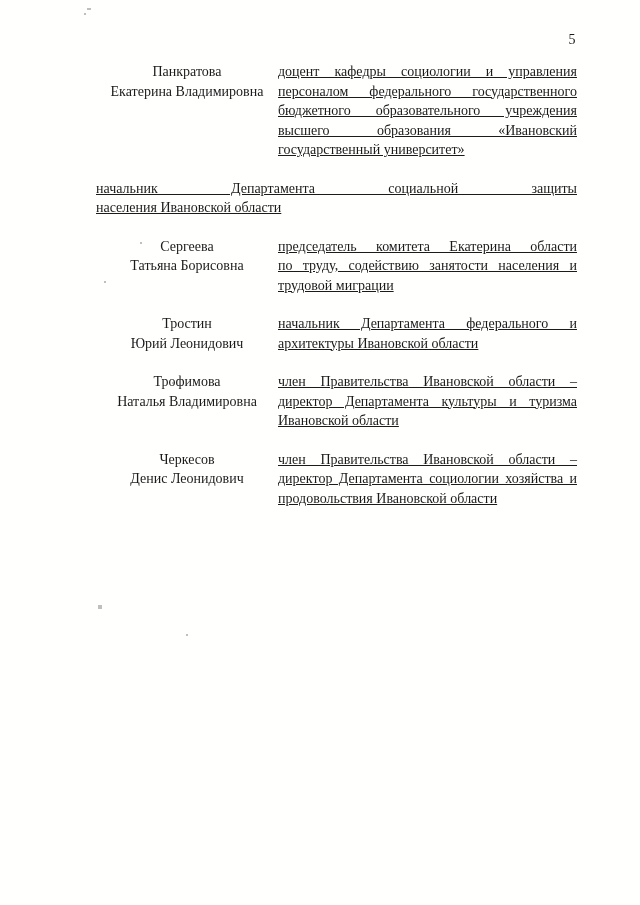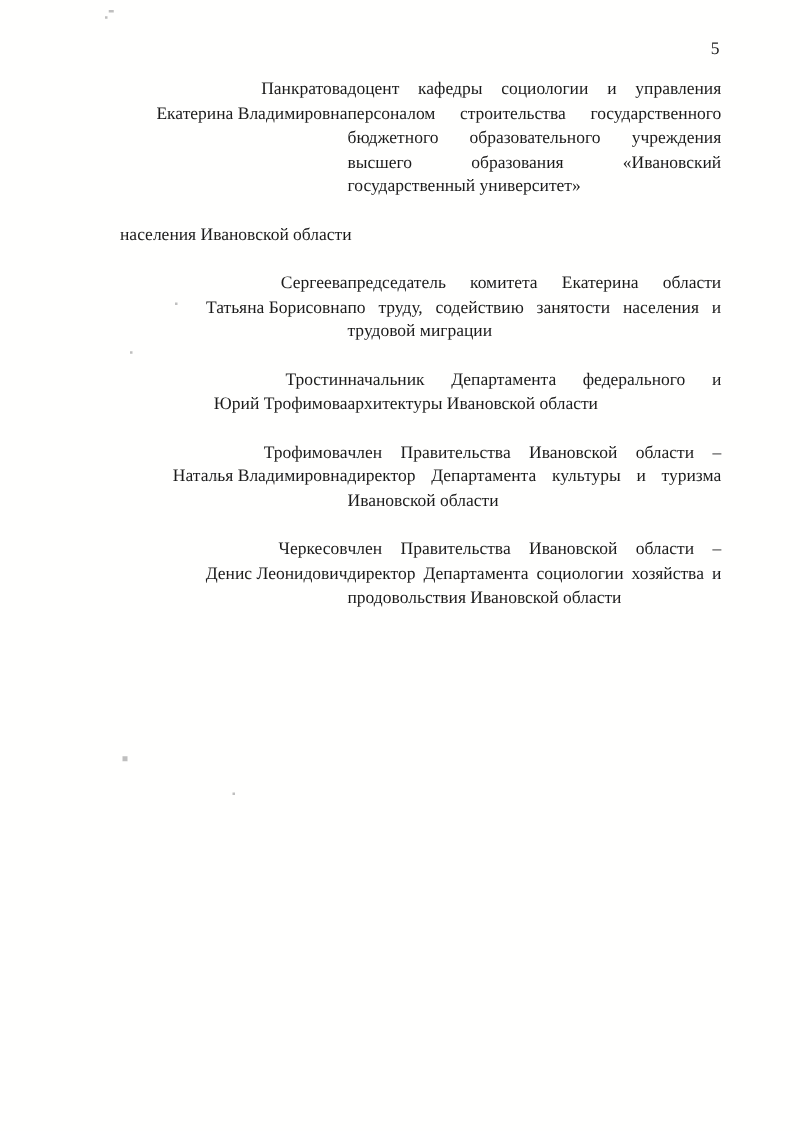--- a/index.html
+++ b/index.html
@@ -32,25 +32,26 @@
     right: 63px; 
   }
   .entry {
     display: flex;
     flex-direction: row;
     margin-bottom: 19px;
   }
   .name-col {
     width: 182px;
     flex: 0 0 182px;
-    text-align: right;
+    text-align: center;
   }
   .pos-col {
     flex: 1 1 auto;
     width: 299px;
+    text-decoration: underline;
   }
   .jline {
     text-align: justify;
     text-align-last: justify;
     text-justify: inter-word;
   }
   .jline.last {
     text-align-last: left;
   }
   .speck {
@@ -68,49 +69,50 @@
 
   <div class="content">
 
     <div class="entry">
       <div class="name-col">
         <div>Панкратова</div>
         <div>Екатерина Владимировна</div>
       </div>
       <div class="pos-col">
         <div class="jline">доцент кафедры социологии и управления</div>
-        <div class="jline">персоналом строительства государственного</div>
+        <div class="jline">персоналом федерального государственного</div>
         <div class="jline">бюджетного образовательного учреждения</div>
         <div class="jline">высшего образования «Ивановский</div>
         <div class="jline last">государственный университет»</div>
       </div>
     </div>
 
     <div class="entry">
       <div class="pos-col">
+        <div class="jline">начальник Департамента социальной защиты</div>
         <div class="jline last">населения Ивановской области</div>
       </div>
     </div>
 
     <div class="entry">
       <div class="name-col">
         <div>Сергеева</div>
         <div>Татьяна Борисовна</div>
       </div>
       <div class="pos-col">
         <div class="jline">председатель комитета Екатерина области</div>
         <div class="jline">по труду, содействию занятости населения и</div>
         <div class="jline last">трудовой миграции</div>
       </div>
     </div>
 
     <div class="entry">
       <div class="name-col">
         <div>Тростин</div>
-        <div>Юрий Трофимова</div>
+        <div>Юрий Леонидович</div>
       </div>
       <div class="pos-col">
         <div class="jline">начальник Департамента федерального и</div>
         <div class="jline last">архитектуры Ивановской области</div>
       </div>
     </div>
 
     <div class="entry">
       <div class="name-col">
         <div>Трофимова</div>

